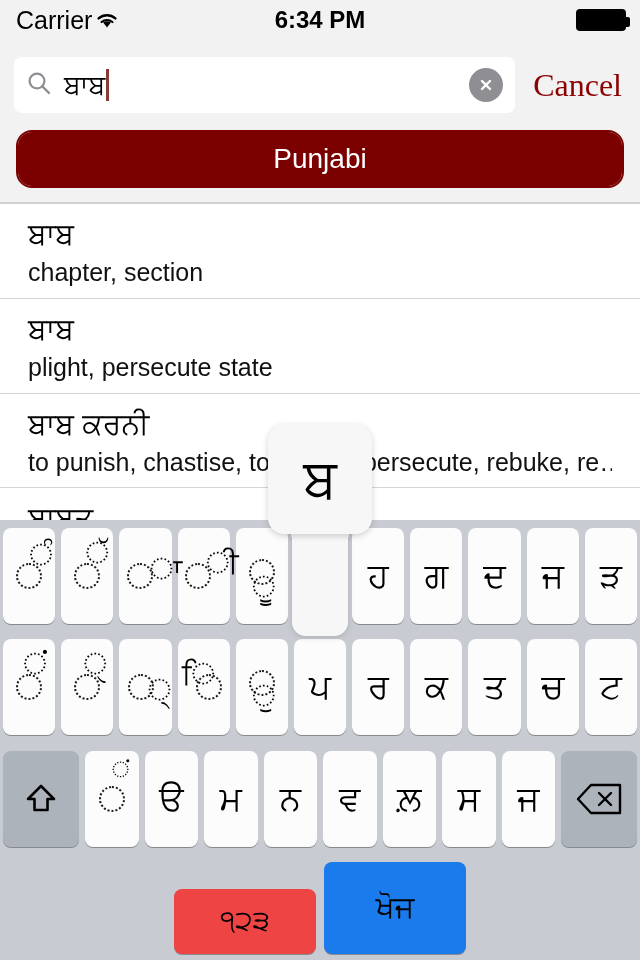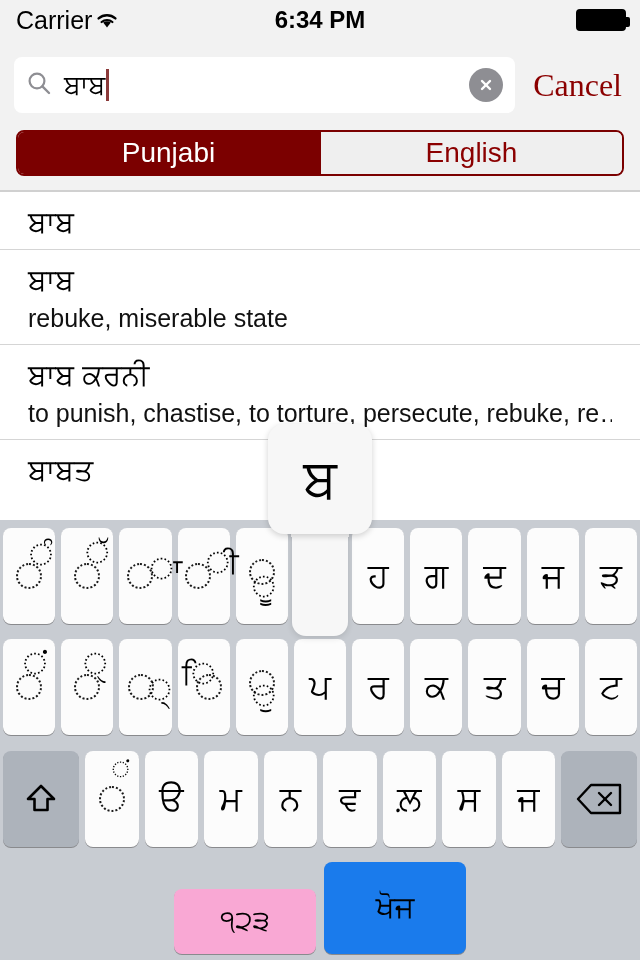--- a/index.html
+++ b/index.html
@@ -53,22 +53,22 @@
     width:34px; height:34px; border-radius:50%; background:#8e8e93;
     display:flex; align-items:center; justify-content:center;
   }
   .cancel-btn {
     margin-left:18px; font-size:32px; color:#8b0000;
     white-space:nowrap; padding-right:4px;font-family:Liberation Serif, serif;
   }
   
   .segment-wrap { background:#f2f2f2; padding:0 16px 14px; }
   .segmented {
-    display:flex; height:46px; border:2px solid #7b0000;
-    border-radius:8px; overflow:hidden;
+    display:flex; height:58px; border:2px solid #7b0000;
+    border-radius:16px; overflow:hidden;
   }
   .seg {
     flex:1; display:flex; align-items:center; justify-content:center;
     font-size:28px;
   }
   .seg.selected { background:#7b0000; color:#ffffff; }
   .seg.unselected { background:#efefef; color:#8b0000; border-left:2px solid #7b0000; }
   .seg-divider-line { height:2px; background:#d0d0d0; }
   
   .results { background:#fff; }
@@ -90,21 +90,21 @@
     display:flex; align-items:center; justify-content:center;
     font-size:34px; color:#000;
     box-shadow:0 1px 0 #898a8d;
     max-width:58px;
   }
   .key.placeholder { visibility:hidden; }
   .key.fn { background:#adb3bb; box-shadow:0 1px 0 #898a8d; }
   .krow3 { gap:6px; }
   .key.wide { max-width:76px; flex:0 0 76px; }
   .krow4 { height:92px; gap:8px; padding:0 6px; }
-  .key.num { flex:0 0 142px; max-width:142px; font-size:28px; background:#f9a8d4;margin-top:27px; }
+  .key.num { flex:0 0 142px; max-width:142px; font-size:28px; background:#ef4444;margin-top:27px; }
   .key.space { flex:1; max-width:none; font-size:30px; }
   .key.search { flex:0 0 142px; max-width:142px; font-size:30px; background:#1a7bec; color:#000000; }
   
   .dotkey { position:relative; width:44px; height:52px; }
   .dotcircle {
     position:absolute; left:50%; top:50%; transform:translate(-50%,-50%);
     width:26px; height:26px; border:2.5px dotted #1a1a1a; border-radius:50%;
   }
   .dotmark {
     position:absolute; font-size:30px; color:#000; line-height:1;
@@ -173,32 +173,32 @@
         <line x1="14" y1="6" x2="6" y2="14" stroke="#fff" stroke-width="2.4" stroke-linecap="round"></line>
       </svg>
     </span>
   </div>
   <div class="cancel-btn">Cancel</div>
 </div>
 
 <div class="segment-wrap">
   <div class="segmented">
     <div class="seg selected">Punjabi</div>
-    <div class="seg unselected">English</div>
   </div>
 </div>
 <div class="seg-divider-line"></div>
 
 <div class="results">
   <div class="result-row">
     <div class="result-term">ਬਾਬ</div>
+    <div class="result-def">chapter, section</div>
   </div>
   <div class="result-row">
     <div class="result-term">ਬਾਬ</div>
-    <div class="result-def">rebuke, miserable state</div>
+    <div class="result-def">plight, persecute state</div>
   </div>
   <div class="result-row">
     <div class="result-term">ਬਾਬ ਕਰਨੀ</div>
     <div class="result-def">to punish, chastise, to torture, persecute, rebuke, re…</div>
   </div>
   <div class="result-row partial">
     <div class="result-term">ਬਾਬਤ</div>
   </div>
 </div>
 

